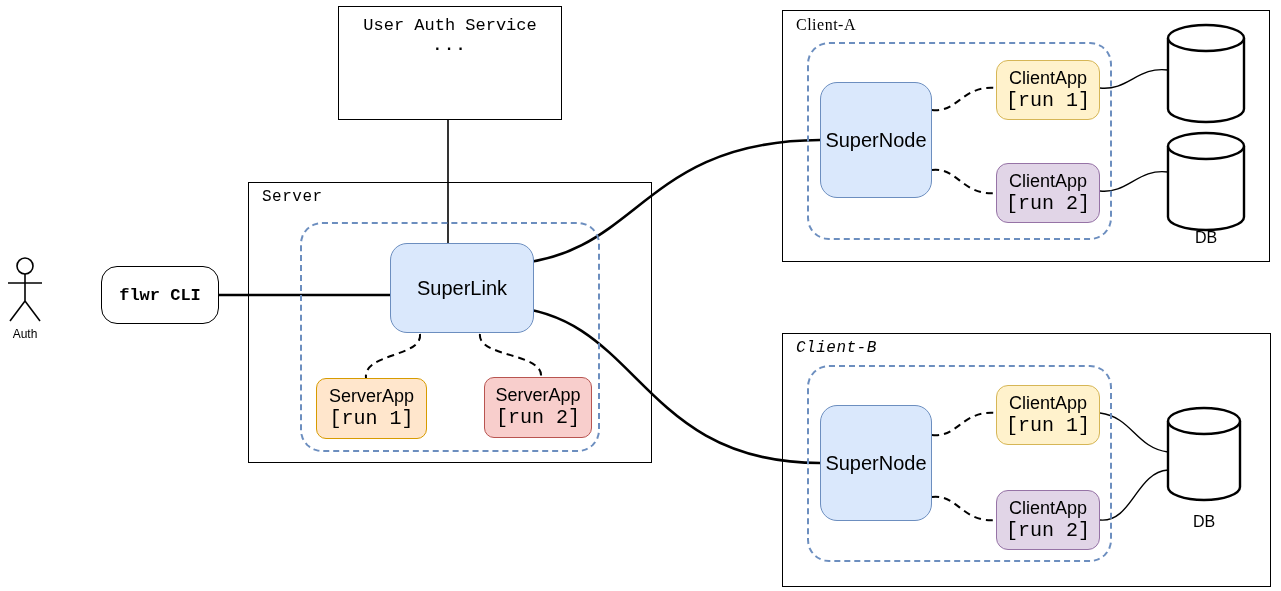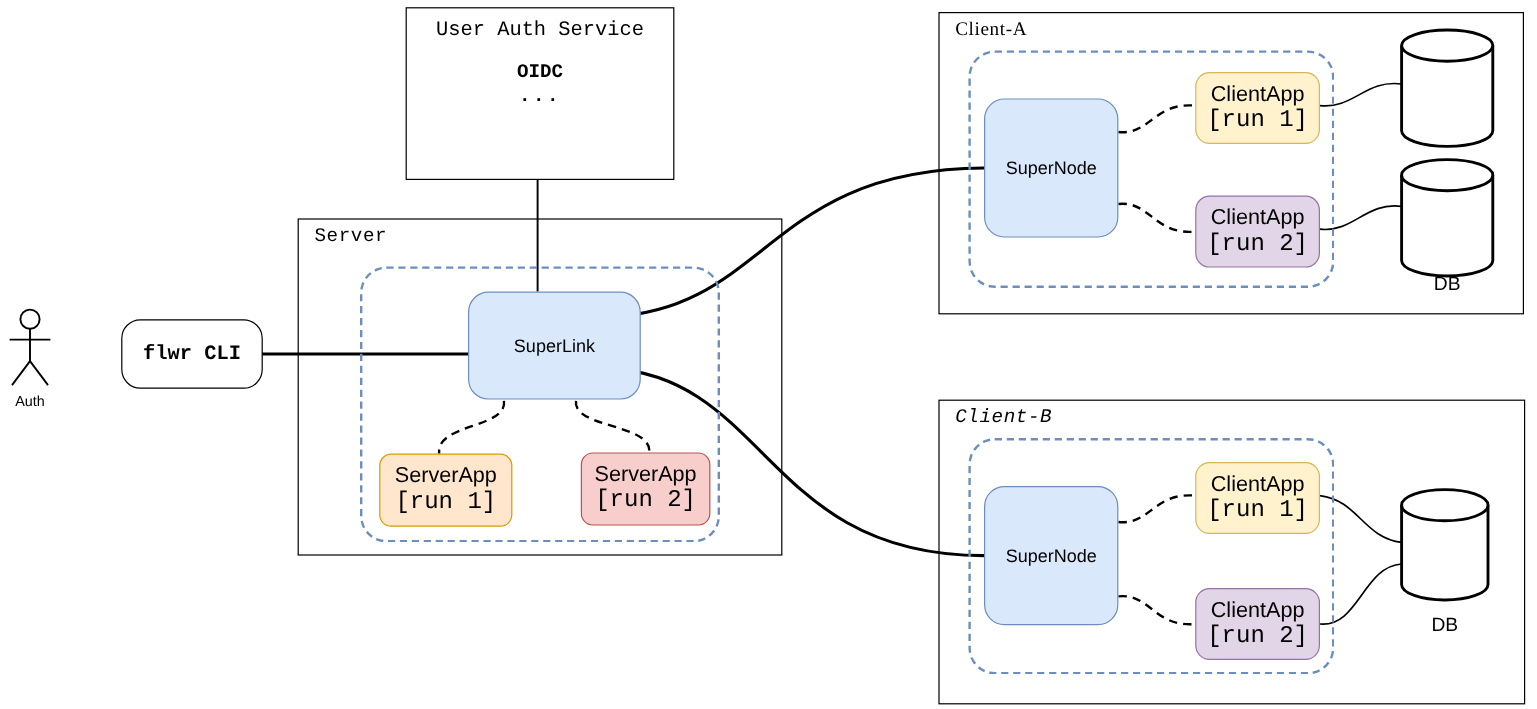--- a/index.html
+++ b/index.html
@@ -12,21 +12,21 @@
   .abs{position:absolute;z-index:1;box-sizing:border-box;}
   .mono{font-family:"Liberation Mono","DejaVu Sans Mono",monospace;}
 
   .frame{border:1.6px solid #000;background:transparent;}
   .frame-label{font-family:"Liberation Mono","DejaVu Sans Mono",monospace;font-size:16px;letter-spacing:.5px;}
   .dash-box{border:2px dashed var(--blue-stroke,#6c8ebf);border-radius:22px;background:transparent;}
 
   .node{
     background:var(--blue-fill,#dae8fc);border:1.6px solid var(--blue-stroke,#6c8ebf);
     border-radius:17px;display:flex;align-items:center;justify-content:center;
-    font-size:15px;
+    font-size:20px;
   }
   .app{
     border-radius:10px;display:flex;flex-direction:column;align-items:center;justify-content:center;
     line-height:1.18;border:1.6px solid #000;
   }
   .app .app-name{font-size:18px;}
   .app .app-run{font-family:Liberation Mono, monospace;font-size:20px;}
   .app.orange{background:var(--orange-fill,#ffe6cc);border-color:var(--orange-stroke,#d79b00);}
   .app.red{background:var(--red-fill,#f8cecc);border-color:var(--red-stroke,#b85450);}
   .app.yellow{background:var(--yellow-fill,#fff2cc);border-color:var(--yellow-stroke,#d6b656);}
@@ -99,23 +99,22 @@
       <path d="M25,301 L40,321"></path>
     </g>
   </svg>
 
   <div class="abs actor-label" style="left:2px;top:327px;width:46px;">Auth</div>
 
   <div class="abs cli-box mono" style="left:62px;top:266px;width:118px;height:58px;">
     <span>flwr CLI</span>
   </div>
 
-  <div class="abs auth-box" style="left:338px;top:6px;width:224px;height:144px;">
+  <div class="abs auth-box" style="left:338px;top:6px;width:224px;height:114px;">
     <div class="auth-title mono">User Auth Service</div>
-    <div class="auth-proto mono">OIDC</div>
     <div class="auth-more mono">...</div>
   </div>
 
   <div class="abs frame" style="left:248px;top:182px;width:404px;height:281px;"></div>
   <div class="abs frame-label" style="left:262px;top:188px;">Server</div>
   <div class="abs dash-box" style="left:300px;top:222px;width:300px;height:230px;"></div>
 
   <div class="abs node" style="left:390px;top:243px;width:144px;height:90px;">
     <span>SuperLink</span>
   </div>

